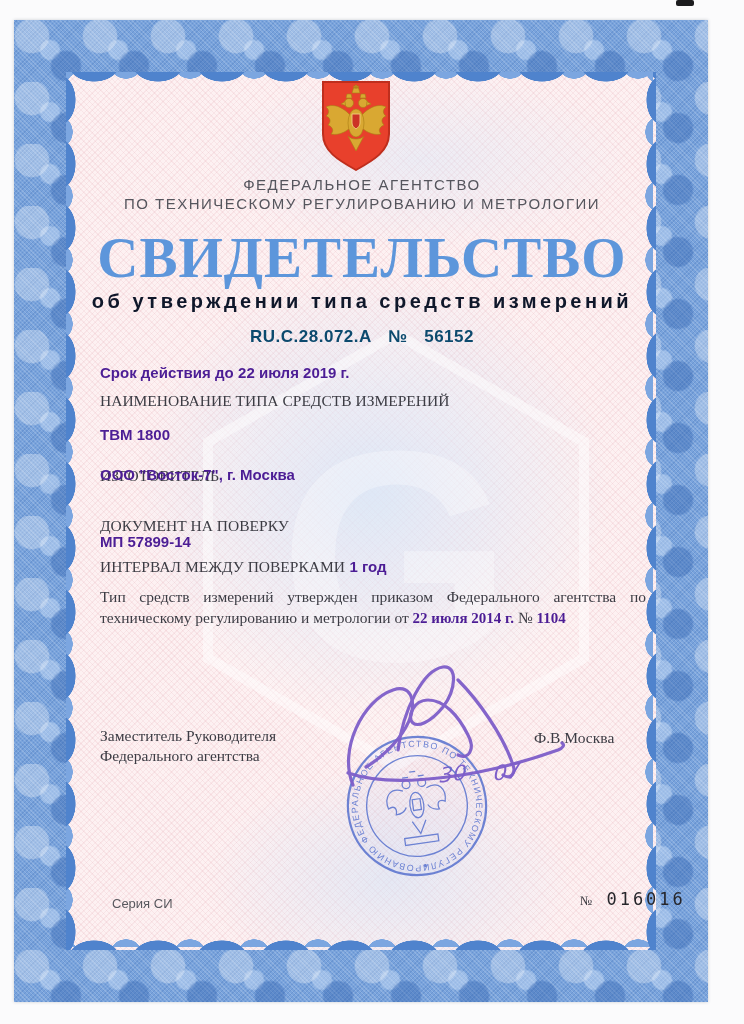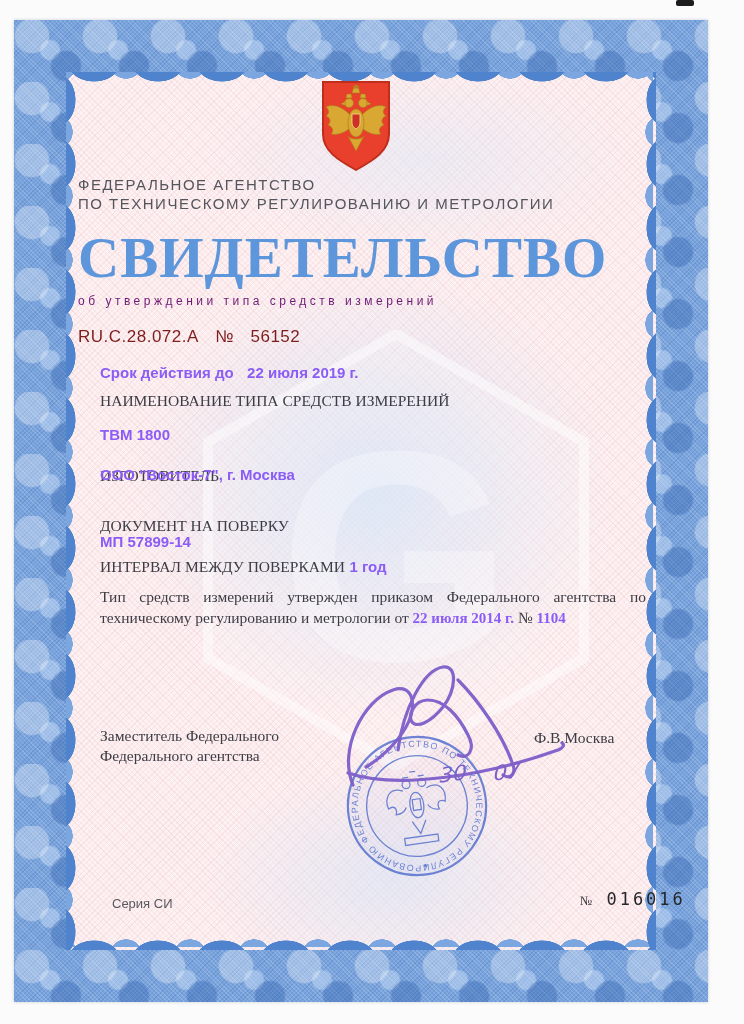--- a/index.html
+++ b/index.html
@@ -37,27 +37,27 @@
   .sc.l{top:-4px;bottom:-4px;left:-1px;width:18px;background:
      radial-gradient(18px 26px at -7px 50%, #4f83cd 96%, transparent 99%) 0 0/18px 64px repeat-y,
      radial-gradient(12px 15px at -4px 50%, #7ca6e0 96%, transparent 99%) 0 32px/14px 64px repeat-y;}
   .sc.r{top:-4px;bottom:-4px;right:-1px;width:18px;background:
      radial-gradient(18px 26px at 25px 50%, #4f83cd 96%, transparent 99%) 0 0/18px 64px repeat-y,
      radial-gradient(12px 15px at 18px 50%, #7ca6e0 96%, transparent 99%) 0 32px/14px 64px repeat-y;}
   .wm{position:absolute;left:110px;top:258px;width:440px;height:440px;z-index:1;opacity:.6;}
   
   .content{position:absolute;inset:0;z-index:3;}
   .line{position:absolute;white-space:nowrap;line-height:17px;color:#3a3a40;}
-  .ctr{left:78px;width:620px;}
+  .ctr{left:52px;width:620px;text-align:center;}
   .agency{font-size:15px;letter-spacing:1.5px;color:#55555d;}
   .title{font-family:"Liberation Serif",serif;font-weight:700;font-size:57px;line-height:60px;
          color:#5d96db;letter-spacing:1px;}
-  .subtitle{font-size:12px;letter-spacing:3.5px;color:#701a75;}
-  .bold{font-weight:700;font-size:15px;color:#8b5cf6;}
-  .bignum{font-weight:400;font-size:17px;color:#7f1d1d;letter-spacing:.5px;}
+  .subtitle{font-size:20px;letter-spacing:3.5px;color:#0f172a;font-weight:bold;}
+  .bold{font-weight:700;font-size:15px;color:#4c1d95;}
+  .bignum{font-weight:700;font-size:17px;color:#0c4a6e;letter-spacing:.5px;}
   .slabel{font-family:"Liberation Serif",serif;font-size:15.5px;color:#3c3c44;}
   .para{position:absolute;left:100px;width:546px;font-family:"Liberation Serif",serif;
         font-size:15.5px;line-height:21px;color:#3c3c44;text-align:justify;white-space:normal;}
   .hand{position:absolute;font-style:italic;color:#7e5ec9;font-size:21px;
         transform:skewX(-10deg) rotate(-8deg);font-family:"DejaVu Sans",sans-serif;}
   .slot{display:inline-block;border-bottom:2px dotted #4a4a50;height:14px;vertical-align:baseline;}
   .q{font-family:"Liberation Serif",serif;font-size:14px;color:#44444a;}
   .year{font-family:"Liberation Serif",serif;font-size:15.5px;color:#3c3c44;margin-left:8px;}
   .series{font-size:13px;color:#58585e;}
   .serialno{font-family:"DejaVu Sans Mono",monospace;font-size:17px;letter-spacing:3px;color:#26262b;}
@@ -114,21 +114,21 @@
     <div class="line ctr subtitle" style="top:293px">об утверждении типа средств измерений</div>
 
     <div class="line ctr" style="top:328px">
       <span class="bignum">RU.C.28.072.A</span>
       <span class="bignum" style="margin-left:12px">№</span>
       <span class="bignum" style="margin-left:12px">56152</span>
     </div>
 
     <div class="line" style="left:100px;top:364px">
       <span class="bold">Срок действия до</span>
-      <span class="bold" style="margin-left:9px">22 июля 2019 г.</span>
+      <span class="bold" style="">22 июля 2019 г.</span>
     </div>
 
     <div class="line slabel" style="left:100px;top:392px">НАИМЕНОВАНИЕ ТИПА СРЕДСТВ ИЗМЕРЕНИЙ</div>
     <div class="line bold" style="left:100px;top:426px">ТВМ 1800</div>
 
     <div class="line slabel" style="left:100px;top:467px">ИЗГОТОВИТЕЛЬ</div>
     <div class="line bold" style="left:100px;top:466px">ООО "Восток-7", г. Москва</div>
 
 
     <div class="line slabel" style="left:100px;top:517px">ДОКУМЕНТ НА ПОВЕРКУ</div>
@@ -137,21 +137,21 @@
     <div class="line" style="left:100px;top:558px">
       <span class="slabel">ИНТЕРВАЛ МЕЖДУ ПОВЕРКАМИ</span>
       <span class="bold" style="">1 год</span>
     </div>
 
     <div class="para" style="top:586px">
       <span>Тип средств измерений утвержден приказом Федерального агентства по техническому регулированию и метрологии от </span><span class="bold">22 июля 2014 г.</span><span> № </span><span class="bold">1104</span>
     </div>
 
 
-    <div class="line slabel" style="left:100px;top:727px">Заместитель Федерального</div>
+    <div class="line slabel" style="left:100px;top:727px">Заместитель Руководителя</div>
     <div class="line slabel" style="left:100px;top:747px">Федерального агентства</div>
     <div class="line slabel" style="left:534px;top:729px">Ф.В.Москва</div>
 
     <div class="hand" style="left:440px;top:762px">30</div>
     <div class="hand" style="left:494px;top:760px">07</div>
 
     <div class="line series" style="left:112px;top:895px">Серия СИ</div>
     <div class="line" style="left:580px;top:891px">
       <span class="serialsign">№</span><span class="serialno">016016</span>
     </div>

